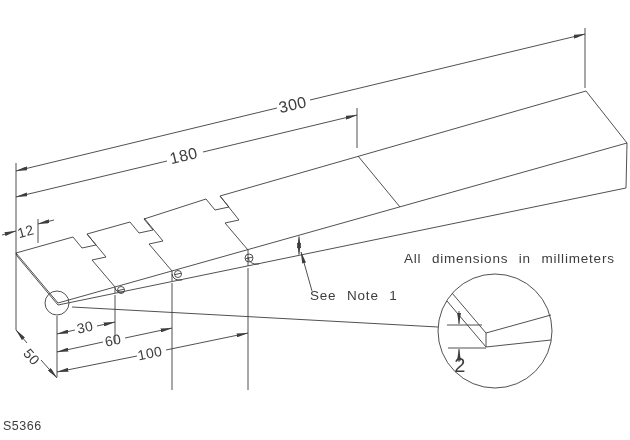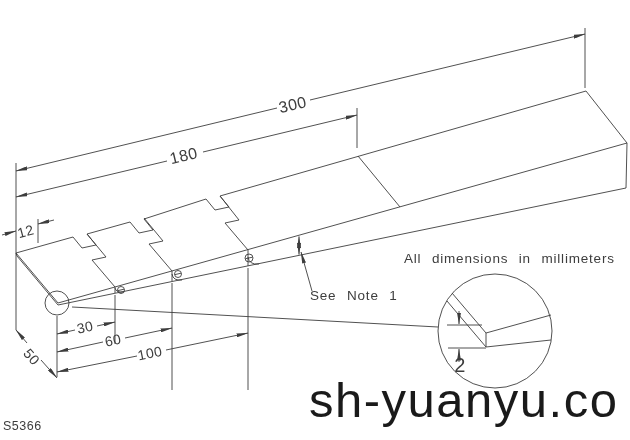--- a/index.html
+++ b/index.html
@@ -139,14 +139,13 @@
       <text class="cadtext dim-sm" text-anchor="middle" transform="translate(114,345) rotate(-11.8)">60</text>
       <text class="cadtext dim-sm" text-anchor="middle" transform="translate(151,358) rotate(-11.6)">100</text>
       <text class="cadtext dim-sm" text-anchor="middle" transform="translate(28,360) rotate(49.5)">50</text>
       <text class="cadtext dim-xl" text-anchor="middle" x="460" y="372">2</text>
       <text class="cadtext note" x="310" y="300">See Note 1</text>
       <text class="cadtext note" x="404" y="263">All dimensions in millimeters</text>
       <text class="cadtext pn" x="3" y="430">S5366</text>
     </g>
   </svg>
 
-  <div id="watermark">sh-yuanyu.co</div>
 </div>
 
 </body></html>

